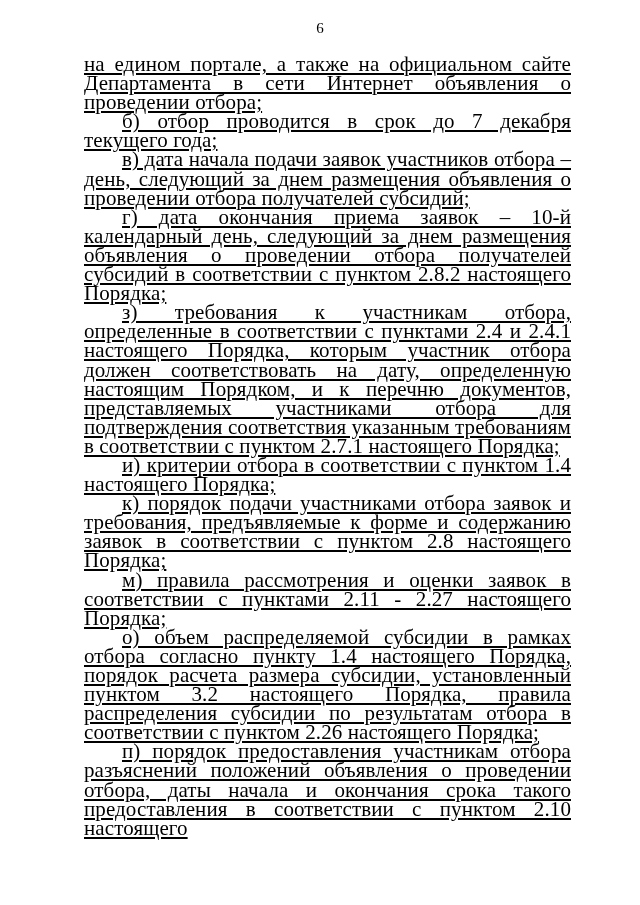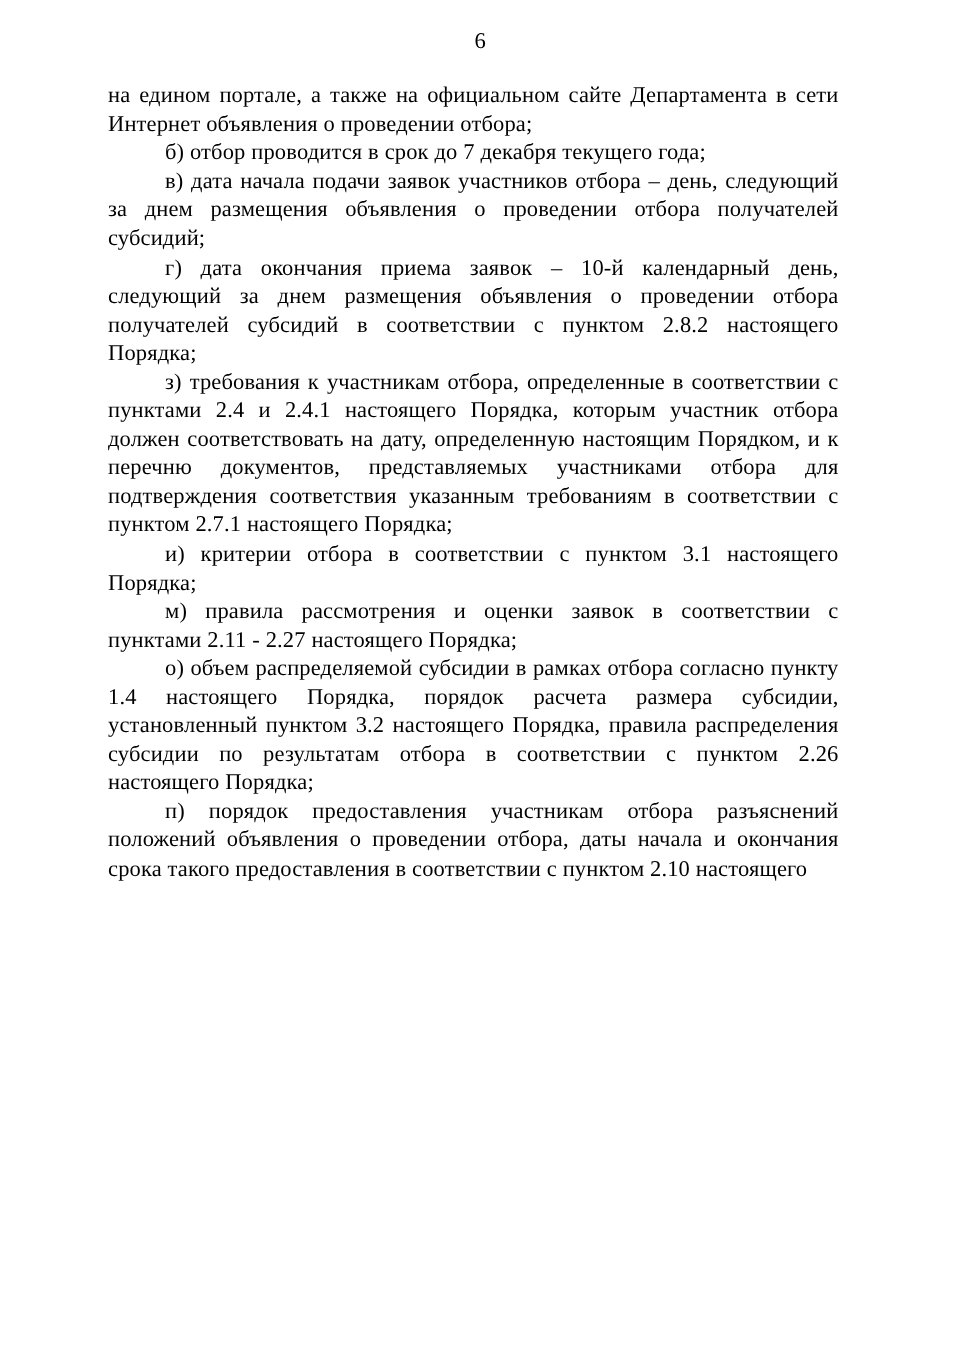--- a/index.html
+++ b/index.html
@@ -22,26 +22,27 @@
     position: absolute;
     top: 20px;
     left: 0;
     width: 100%;
     text-align: center;
     font-size: 15px;
   }
   .content {
     position: absolute;
     top: 55px;
-    left: 72px;
+    left: 84px;
     width: 487px;
     text-align: justify;
-    font-size: 15px;
+    font-size: 21px;
     line-height: 19.1px;
     letter-spacing: 0.1px;
+    text-decoration: underline;
   }
   .content p {
     margin: 0;
     padding: 0;
     text-indent: 38px;
   }
   .content p.continuation {
     text-indent: 0;
   }
 </style>
@@ -50,18 +51,19 @@
 
 <div class="page">
   <div class="page-number">6</div>
 
   <div class="content">
     <p class="continuation">на едином портале, а также на официальном сайте Департамента в сети Интернет объявления о проведении отбора;</p>
     <p>б) отбор проводится в срок до 7 декабря текущего года;</p>
     <p>в) дата начала подачи заявок участников отбора – день, следующий за днем размещения объявления о проведении отбора получателей субсидий;</p>
     <p>г) дата окончания приема заявок – 10-й календарный день, следующий за днем размещения объявления о проведении отбора получателей субсидий в соответствии с пунктом 2.8.2 настоящего Порядка;</p>
     <p>з) требования к участникам отбора, определенные в соответствии с пунктами 2.4 и 2.4.1 настоящего Порядка, которым участник отбора должен соответствовать на дату, определенную настоящим Порядком, и к перечню документов, представляемых участниками отбора для подтверждения соответствия указанным требованиям в соответствии с пунктом 2.7.1 настоящего Порядка;</p>
-    <p>и) критерии отбора в соответствии с пунктом 3.1 настоящего Порядка;</p>
+    <p>и) критерии отбора в соответствии с пунктом 1.4 настоящего Порядка;</p>
+    <p>к) порядок подачи участниками отбора заявок и требования, предъявляемые к форме и содержанию заявок в соответствии с пунктом 2.8 настоящего Порядка;</p>
     <p>м) правила рассмотрения и оценки заявок в соответствии с пунктами 2.11 - 2.27 настоящего Порядка;</p>
     <p>о) объем распределяемой субсидии в рамках отбора согласно пункту 1.4 настоящего Порядка, порядок расчета размера субсидии, установленный пунктом 3.2 настоящего Порядка, правила распределения субсидии по результатам отбора в соответствии с пунктом 2.26 настоящего Порядка;</p>
     <p>п) порядок предоставления участникам отбора разъяснений положений объявления о проведении отбора, даты начала и окончания срока такого предоставления в соответствии с пунктом 2.10 настоящего</p>
   </div>
 </div>
 
 </body></html>

